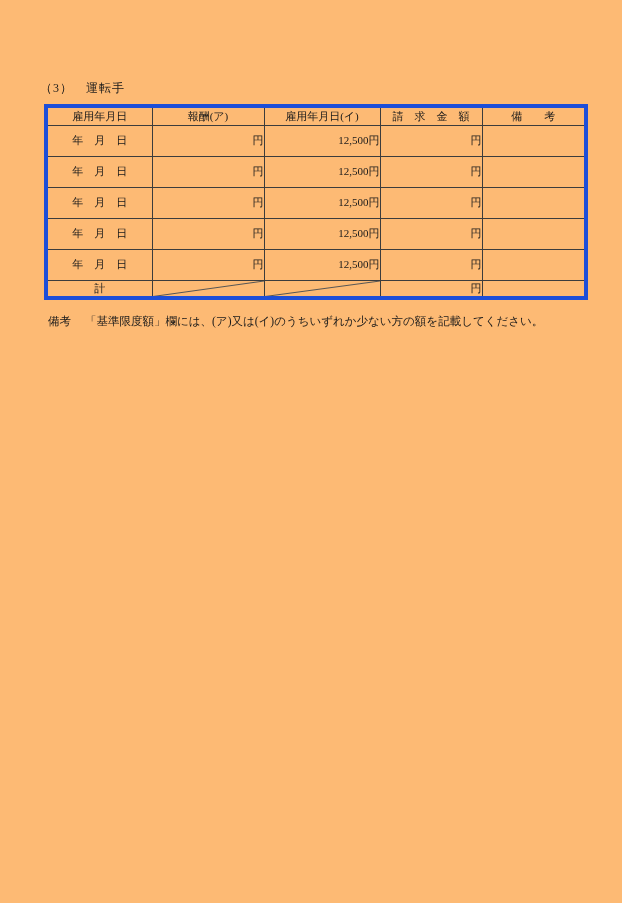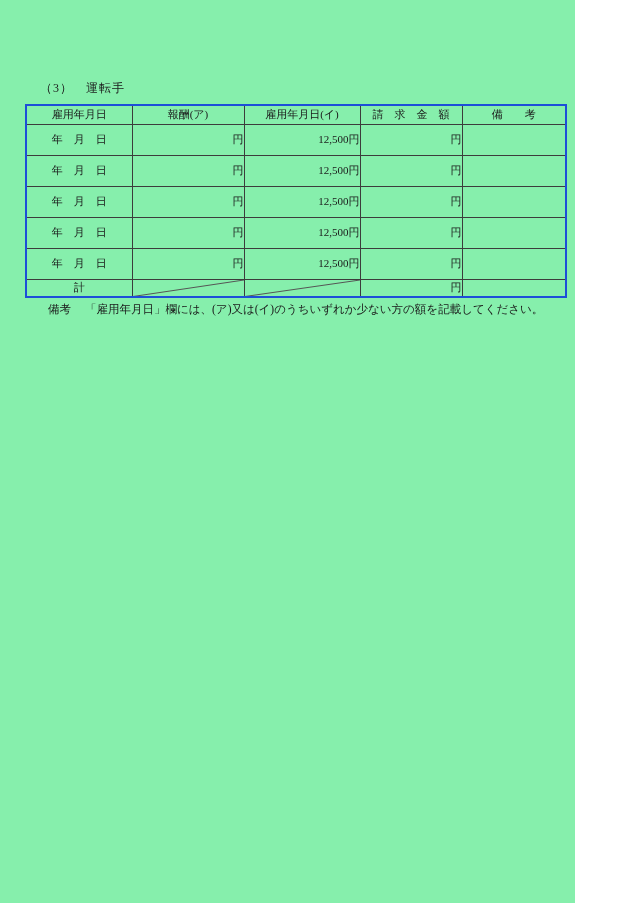--- a/index.html
+++ b/index.html
@@ -2,43 +2,43 @@
 <html><head>
 <meta charset="utf-8">
 <style>
   html, body {
     margin: 0;
     padding: 0;
     background: #ffffff;
   }
   .page {
     position: relative;
-    width: 575px;
+    width: 622px;
     height: 903px;
-    background: #86efac;
+    background: #fdba74;
     font-family: "Liberation Serif", "DejaVu Serif", serif;
     color: #1a1a1a;
     overflow: hidden;
   }
   .section-title {
     position: absolute;
     left: 40px;
     top: 80px;
     font-size: 12px;
     letter-spacing: 1px;
     white-space: nowrap;
   }
   table.fee-table {
     position: absolute;
-    left: 25px;
+    left: 44px;
     top: 104px;
     width: 540px;
     border-collapse: collapse;
     table-layout: fixed;
-    border: 2px solid #1d4ed8;
+    border: 4px solid #1d4ed8;
   }
   table.fee-table th,
   table.fee-table td {
     border: 1px solid #3c3c3c;
     font-size: 11px;
     font-weight: normal;
     padding: 0;
     overflow: hidden;
     white-space: nowrap;
   }
@@ -53,21 +53,21 @@
   td.diag-cell { position: relative; padding: 0; }
   td.diag-cell svg {
     position: absolute;
     left: 0; top: 0;
     width: 100%; height: 100%;
     display: block;
   }
   .note {
     position: absolute;
     left: 48px;
-    top: 302px;
+    top: 314px;
     font-size: 11.5px;
     white-space: nowrap;
     display: flex;
     align-items: baseline;
     justify-content: center;
   }
   .note .note-label { margin-right: 14px; }
 </style>
 </head>
 <body>
@@ -142,16 +142,16 @@
           </svg>
         </td>
         <td class="num-cell">円</td>
         <td class="remarks-cell"></td>
       </tr>
     </tbody>
   </table>
 
   <div class="note">
     <span class="note-label">備考</span>
-    <span class="note-text">「雇用年月日」欄には、(ア)又は(イ)のうちいずれか少ない方の額を記載してください。</span>
+    <span class="note-text">「基準限度額」欄には、(ア)又は(イ)のうちいずれか少ない方の額を記載してください。</span>
   </div>
 
 </div>
 
 </body></html>

